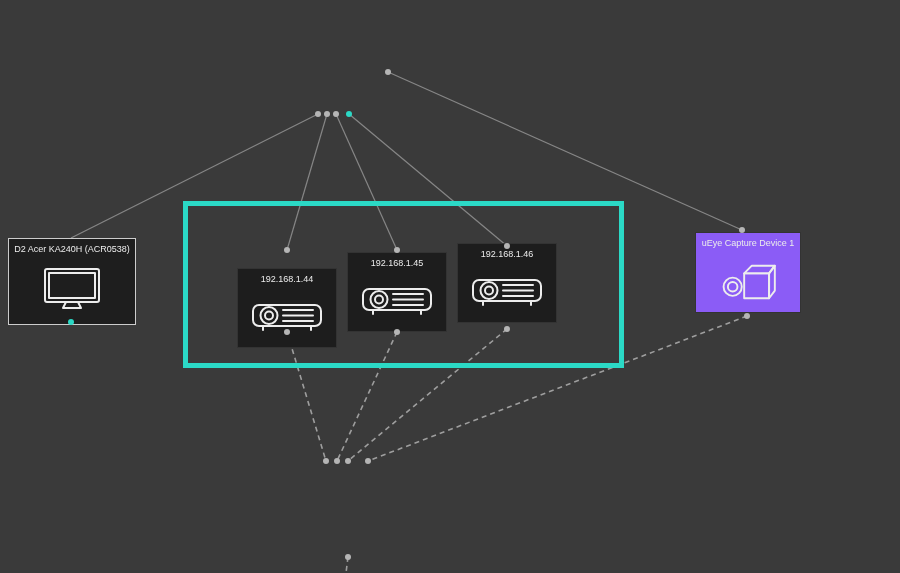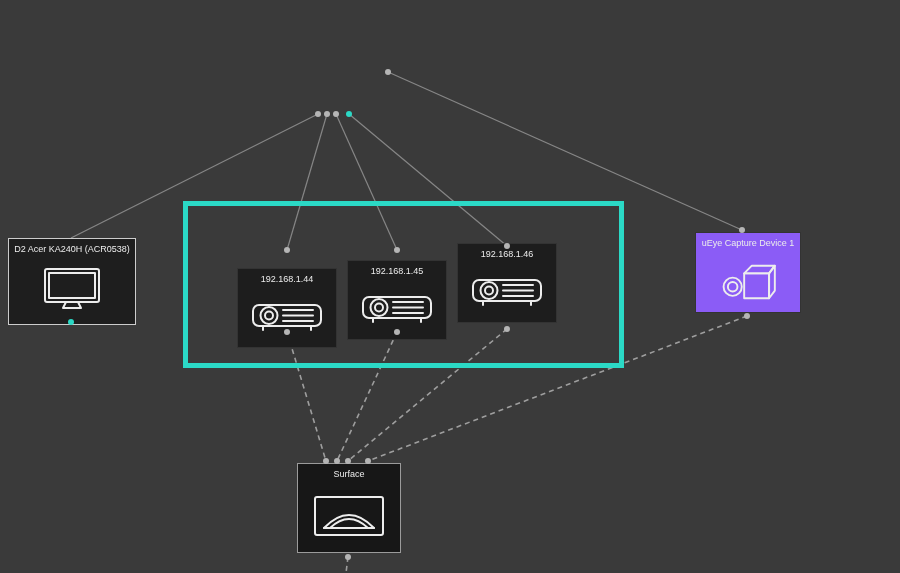--- a/index.html
+++ b/index.html
@@ -23,21 +23,21 @@
   .node .title { font-size:9px; line-height:11px; padding-top:5px; white-space:nowrap; color:#ececec; }
   .node .iconwrap { flex:1; display:flex; align-items:center; justify-content:center; width:100%; }
   .node svg { display:block; }
   .icon-stroke { stroke:#ededed; fill:none; stroke-width:2; stroke-linecap:round; stroke-linejoin:round; }
 
   .node-sim { left:285px; top:28px; width:100px; height:84px; background:#161616; border-color:#2e2e2e; }
   .node-sim .title { font-size:10px; }
   .node-display { left:8px; top:238px; width:128px; height:87px; background:#1e1e1e; border-color:#cdcdcd; }
   .node-proj { width:100px; height:80px; background:#1d1d1d; border-color:#333333; }
   #proj1 { left:237px; top:268px; }
-  #proj2 { left:347px; top:252px;margin-top:8px; }
+  #proj2 { left:347px; top:252px; }
   #proj3 { left:457px; top:243px; }
   .node-capture { left:695px; top:232px; width:106px; height:81px; background:#8b5cf6; border-color:#333333; }
   .node-surface { left:297px; top:463px; width:104px; height:90px; background:#171717; border-color:#9b9b9b; }
 
   .badge {
     position:absolute; top:5px; right:5px; width:13px; height:13px; border-radius:50%;
     background:#0e2c47; border:1px solid #2e86d6; color:#55a9ec;
     font-size:8px; line-height:13px; text-align:center; box-sizing:border-box;
   }
 
@@ -150,30 +150,19 @@
         <polygon class="icon-stroke" points="54,16 60,8 60,34 54,42"></polygon>
         <rect class="icon-stroke" x="28" y="16" width="26" height="26"></rect>
         <circle class="icon-stroke" cx="16" cy="30" r="9.5"></circle>
         <circle class="icon-stroke" cx="16" cy="30" r="5"></circle>
       </svg>
     </div>
   </div>
   <div class="port" style="left:739px; top:227px;"></div>
   <div class="port" style="left:744px; top:313px;"></div>
 
-  <div class="node node-surface">
-    <div class="title">Surface</div>
-    <div class="iconwrap">
-      <svg width="74" height="46" viewBox="0 0 74 44">
-        <rect class="icon-stroke" x="3" y="3" width="68" height="38" rx="2"></rect>
-        <path class="icon-stroke" d="M12,34 Q37,8 62,34"></path>
-        <path class="icon-stroke" d="M18,34 Q37,16 56,34"></path>
-        <line class="icon-stroke" x1="12" y1="34" x2="62" y2="34"></line>
-      </svg>
-    </div>
-  </div>
   <div class="port" style="left:323px; top:458px;"></div>
   <div class="port" style="left:334px; top:458px;"></div>
   <div class="port" style="left:345px; top:458px;"></div>
   <div class="port" style="left:365px; top:458px;"></div>
   <div class="port" style="left:345px; top:554px;"></div>
 
 </div>
 
 </body></html>

